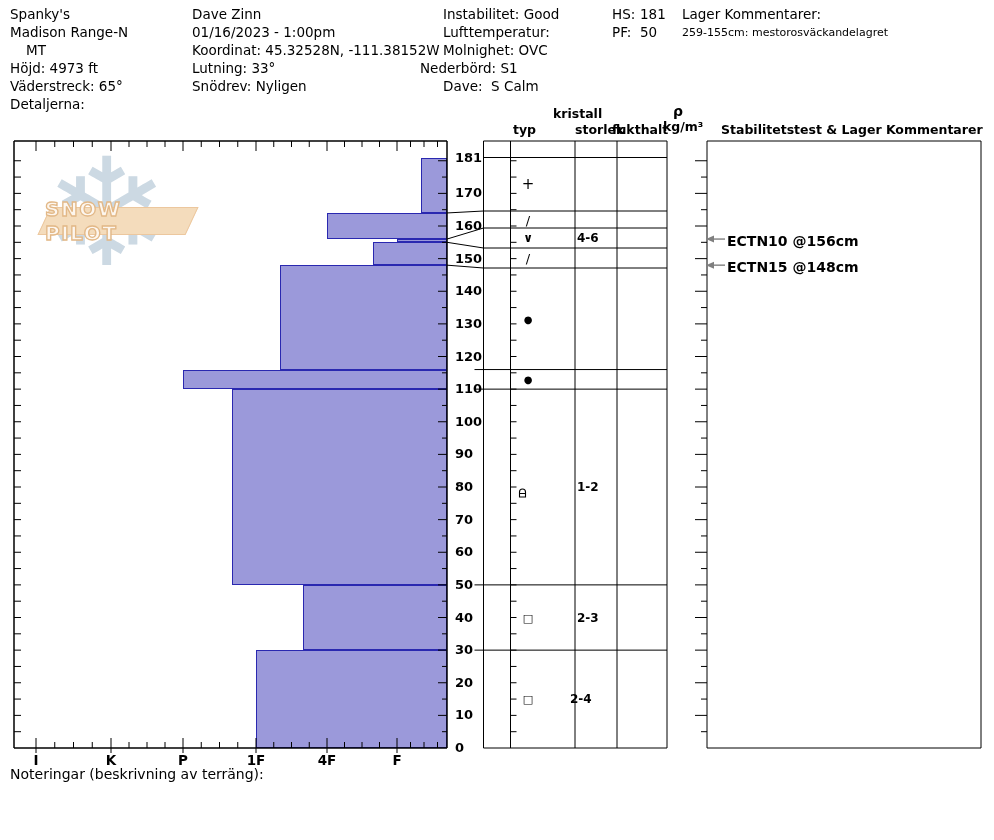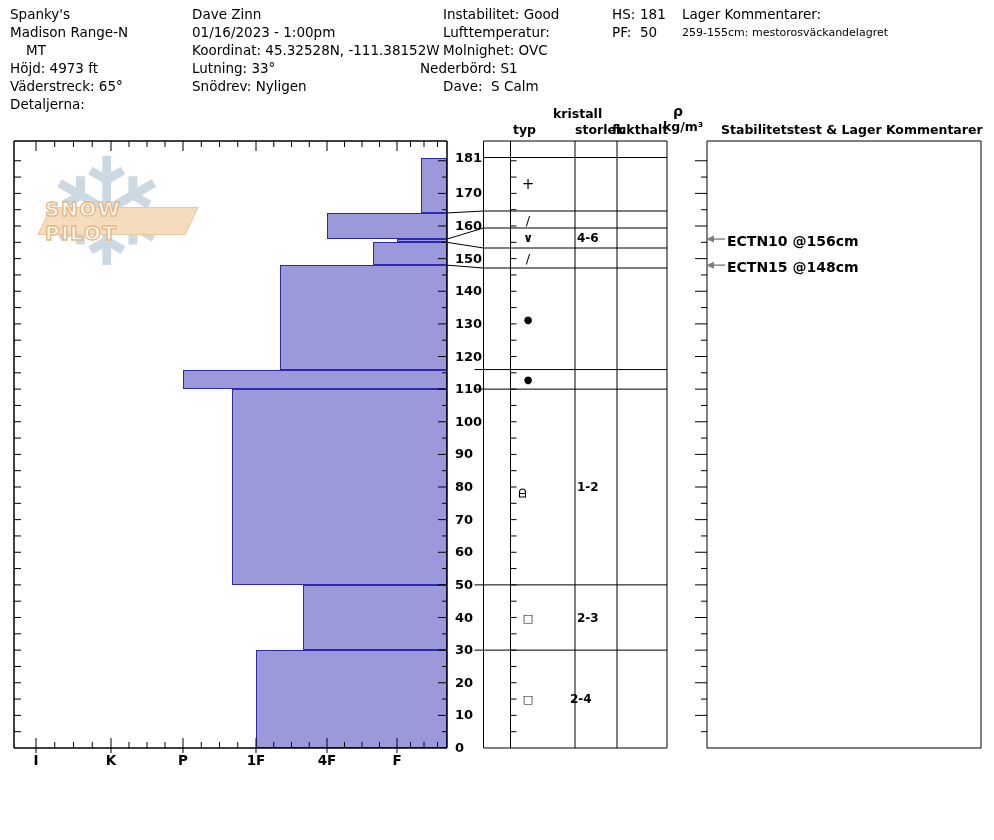--- a/index.html
+++ b/index.html
@@ -355,13 +355,14 @@
       <line x1="707" y1="141" x2="707" y2="748" stroke="#000" stroke-width="1"></line>
       <line x1="707" y1="141" x2="981" y2="141" stroke="#000" stroke-width="1"></line>
       <line x1="981" y1="141" x2="981" y2="748" stroke="#000" stroke-width="1"></line>
       <line x1="707" y1="748" x2="981" y2="748" stroke="#000" stroke-width="1"></line>
       <line x1="712" y1="239.060773480663" x2="725" y2="239.060773480663" stroke="#7f7f7f" stroke-width="1.4"></line>
       <polygon points="706,239.060773480663 714,235.560773480663 714,242.560773480663" fill="#7f7f7f"></polygon>
       <line x1="712" y1="265.16022099447514" x2="725" y2="265.16022099447514" stroke="#7f7f7f" stroke-width="1.4"></line>
       <polygon points="706,265.16022099447514 714,261.66022099447514 714,268.66022099447514" fill="#7f7f7f"></polygon>
     </svg>
 
+  <div class="abs b" style="left:10px;top:766px;font-size:14px"><span>Noteringar (beskrivning av terräng):</span></div>
 </div>
 
 </body></html>

